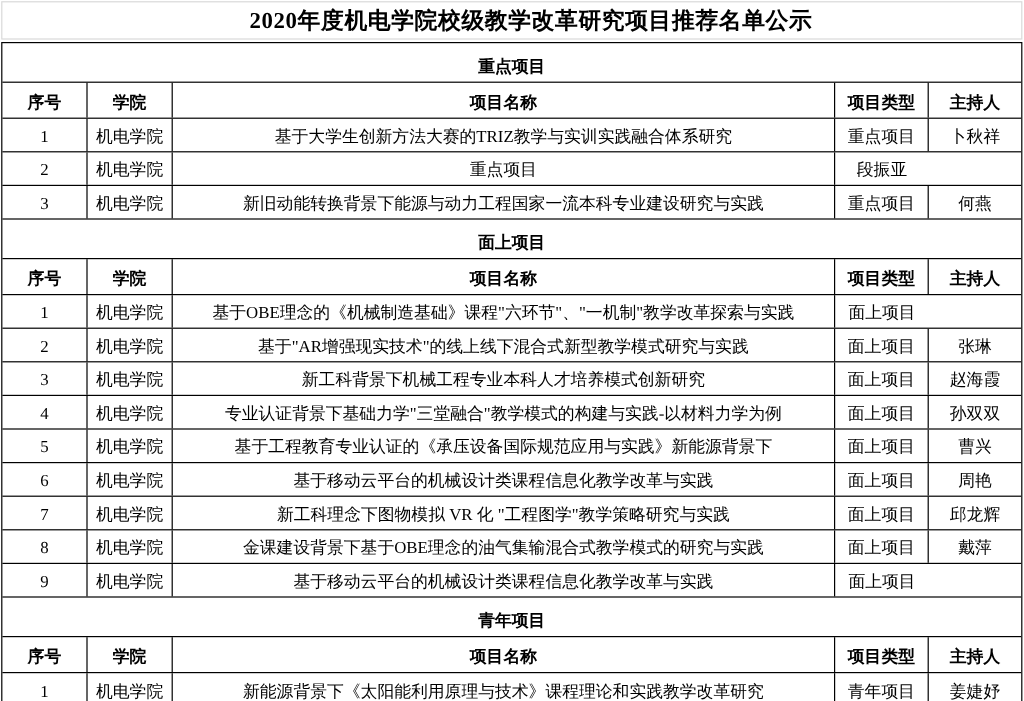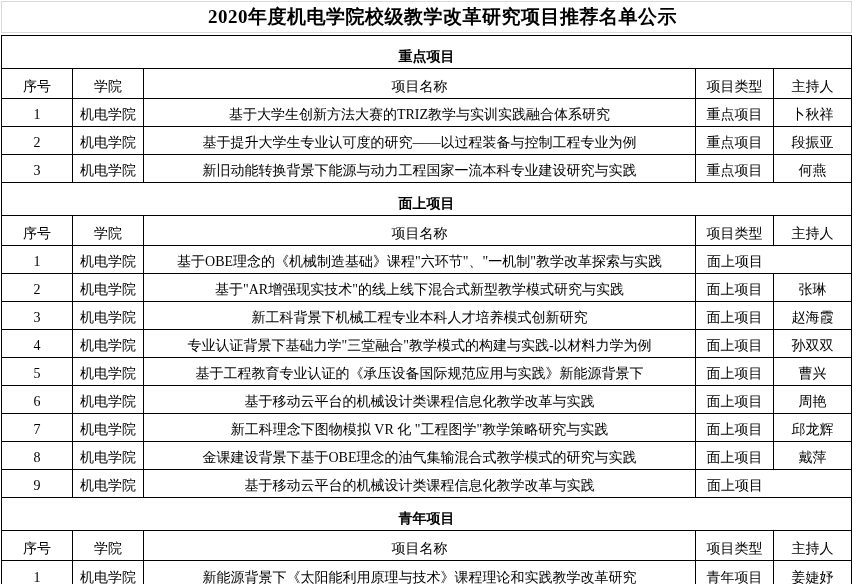--- a/index.html
+++ b/index.html
@@ -47,21 +47,21 @@
 
   .grid-row {
     display: grid;
     grid-template-columns: 71px 71px 552px 78px 77px;
     border-bottom: 1px solid #000000;
     height: 28px;
   }
   .section:last-child .grid-row:last-child { border-bottom: none; }
 
   .header-row { height: 30px; }
-  .header-row .cell { font-weight: normal; }
+  .header-row .cell { font-weight: bold; }
 
   .cell {
     border-right: 1px solid #000000;
     display: flex;
     align-items: flex-end;
     justify-content: center;
     padding: 0 2px 4px 2px;
     font-size: 14px;
     line-height: 1;
     white-space: nowrap;
@@ -89,21 +89,20 @@
     <div class="cell">1</div>
     <div class="cell">机电学院</div>
     <div class="cell">基于大学生创新方法大赛的TRIZ教学与实训实践融合体系研究</div>
     <div class="cell">重点项目</div>
     <div class="cell">卜秋祥</div>
   </div>
 
   <div class="grid-row">
     <div class="cell">2</div>
     <div class="cell">机电学院</div>
-    <div class="cell">基于提升大学生专业认可度的研究——以过程装备与控制工程专业为例</div>
     <div class="cell">重点项目</div>
     <div class="cell">段振亚</div>
   </div>
 
   <div class="grid-row">
     <div class="cell">3</div>
     <div class="cell">机电学院</div>
     <div class="cell">新旧动能转换背景下能源与动力工程国家一流本科专业建设研究与实践</div>
     <div class="cell">重点项目</div>
     <div class="cell">何燕</div>

